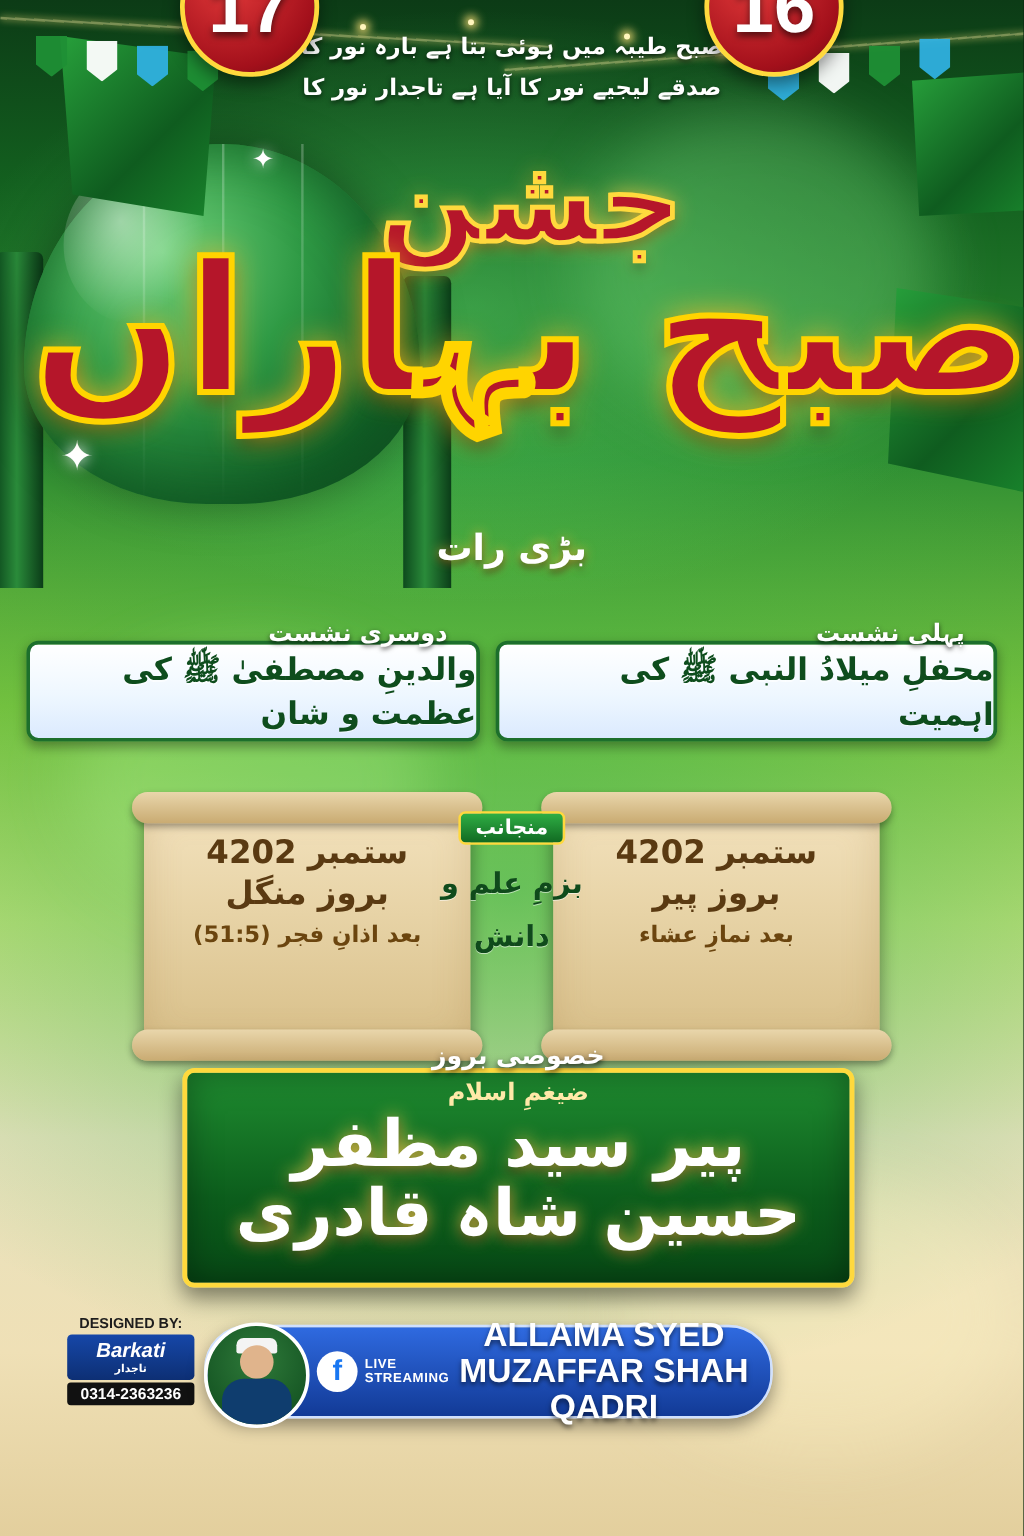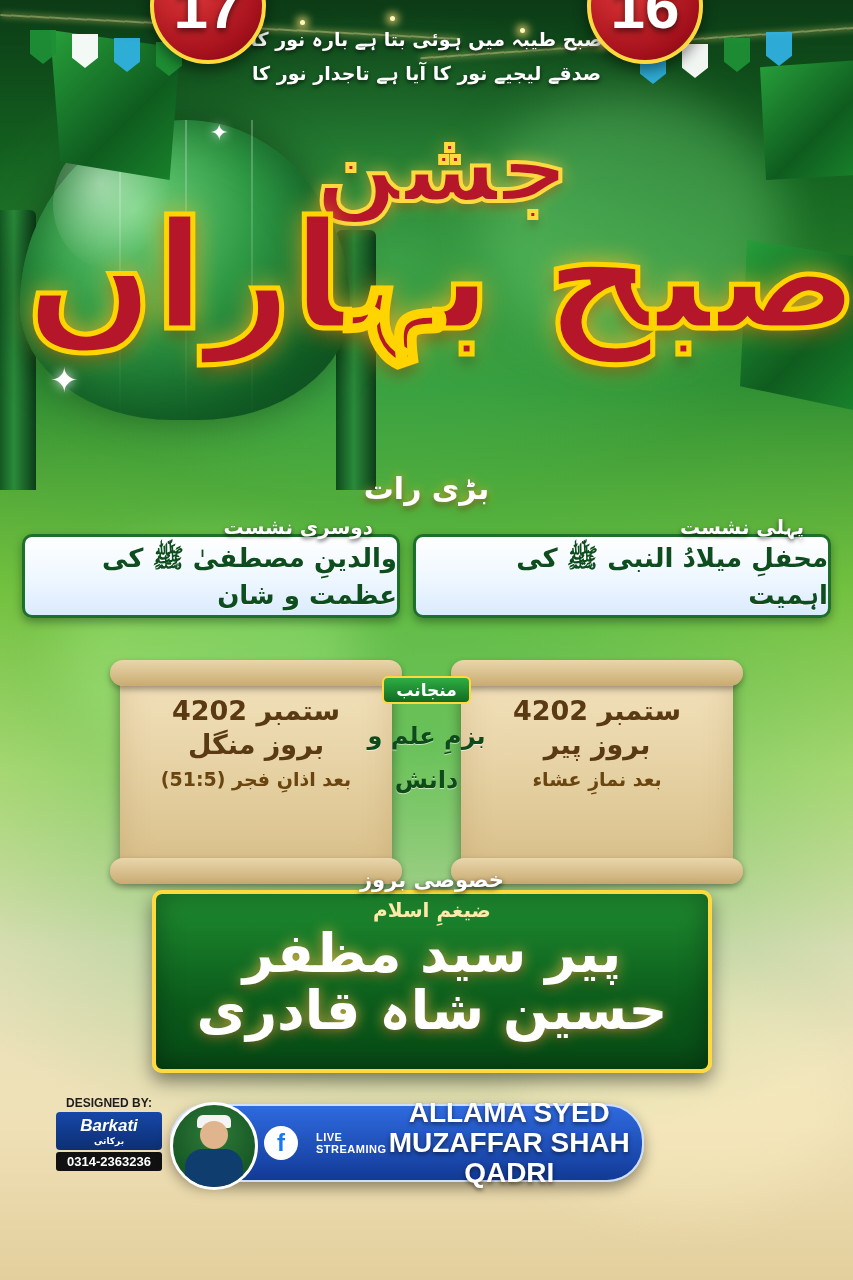--- a/index.html
+++ b/index.html
@@ -87,21 +87,20 @@
     -webkit-text-stroke:5px #ffd400;
     text-shadow:
       0 0 3px #ffd400,
       0 0 26px rgba(255,190,40,.95),
       0 8px 14px rgba(0,0,0,.5);
   }
   .subtitle{
     position:absolute;top:440px;left:0;width:853px;text-align:center;
     color:#fff;font-size:30px;font-weight:bold;
     text-shadow:0 0 10px rgba(255,200,60,.8),0 3px 6px rgba(0,0,0,.6);
-    margin-top:31px;
   }
   
   .sessions{
     position:absolute;top:520px;left:0;width:853px;height:110px;
   }
   .session{
     position:absolute;top:14px;height:78px;width:372px;
     background:linear-gradient(180deg,#ffffff,#eef7ff 55%,#dbeafe);
     border:3px solid #1d6f2c;border-radius:10px;
     box-shadow:0 4px 10px rgba(0,0,0,.35);
@@ -214,21 +213,21 @@
   }
   .avatar .head{position:absolute;left:27px;top:16px;width:28px;height:28px;border-radius:50%;background:#e0b48c;}
   .avatar .cap{position:absolute;left:24px;top:10px;width:34px;height:13px;border-radius:6px 6px 2px 2px;background:#f4f4f4;}
   .avatar .body{position:absolute;left:12px;top:44px;width:58px;height:38px;border-radius:18px 18px 0 0;background:#0f3d6e;}
   .fb{
     width:34px;height:34px;border-radius:50%;background:#fff;color:#1877f2;
     display:flex;align-items:center;justify-content:center;font-size:24px;font-weight:bold;
     margin-left:92px;flex:0 0 auto;
   }
   .live-txt{
-    color:#fff;font-size:11px;font-weight:bold;margin-left:18px;line-height:12px;letter-spacing:.5px;
+    color:#fff;font-size:11px;font-weight:bold;margin-left:6px;line-height:12px;letter-spacing:.5px;
   }
   .live-name{
     flex:1;text-align:center;color:#ffffff;font-size:28px;font-weight:bold;line-height:30px;
     text-shadow:0 2px 4px rgba(0,0,0,.55);padding-right:10px;
   }
   
   .footer{
     position:absolute;left:0;bottom:18px;width:853px;text-align:center;
   }
   .footer .f-kicker{
@@ -333,21 +332,21 @@
   <div class="speaker">
     <div class="sp-kicker urdu">خصوصی بروز</div>
     <div class="sp-role urdu">ضیغمِ اسلام</div>
     <div class="sp-name urdu">پیر سید مظفر حسین شاہ قادری</div>
   </div>
 
   <div class="designer">
     <div class="d-head">DESIGNED BY:</div>
     <div class="d-logo">
       <span>Barkati</span>
-      <small class="urdu">برکاتی</small>
+      <small class="urdu">تاجدار</small>
     </div>
     <div class="d-phone">0314-2363236</div>
   </div>
 
   <div class="livebar">
     <div class="avatar">
       <div class="cap"></div>
       <div class="head"></div>
       <div class="body"></div>
     </div>

